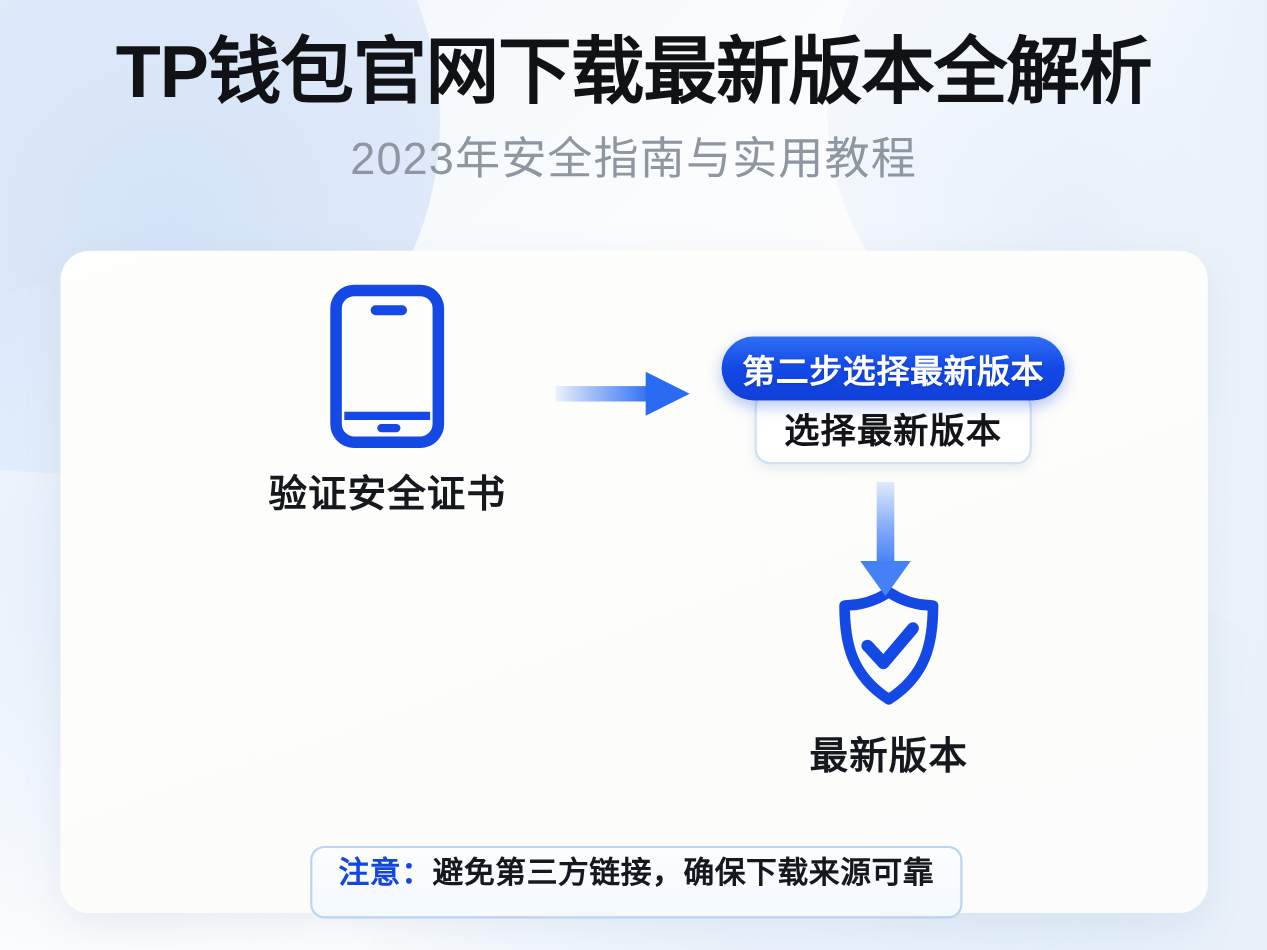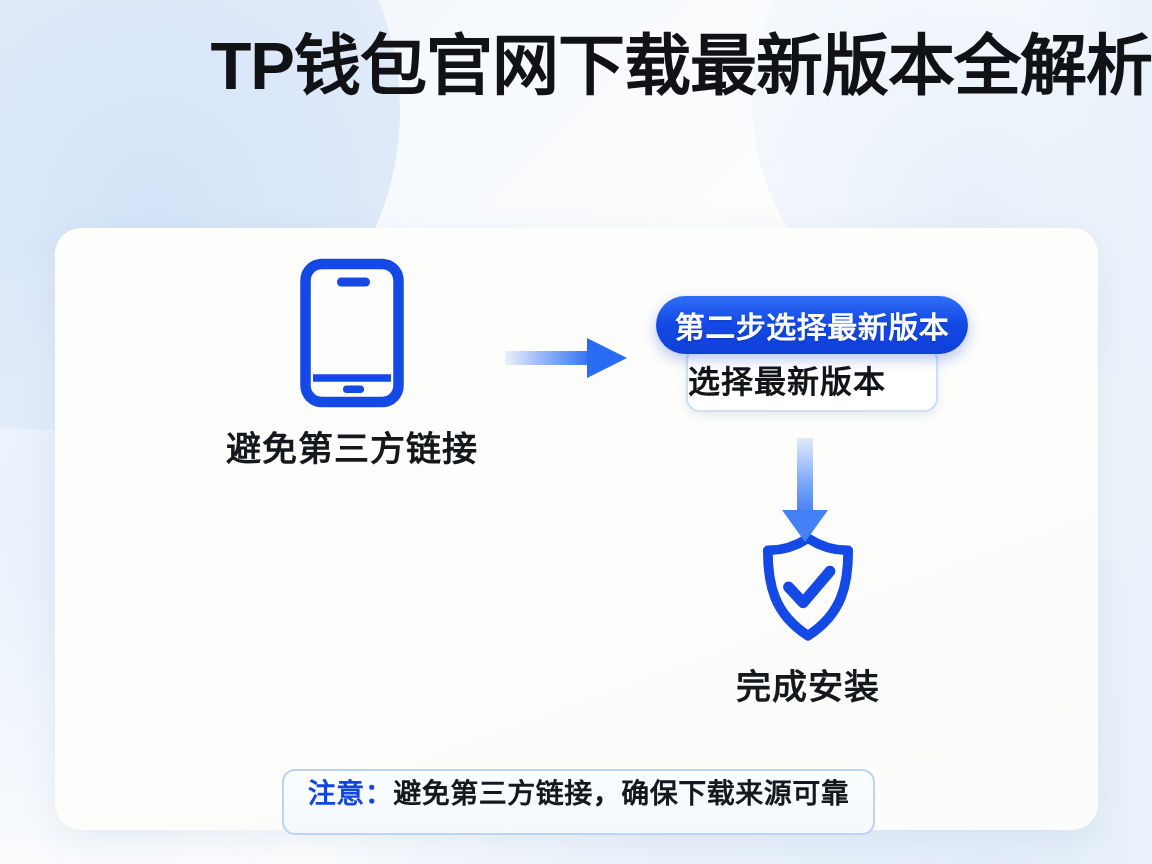--- a/index.html
+++ b/index.html
@@ -82,21 +82,20 @@
   }
   .main-title {
     margin: 0;
     padding-top: 30px;
     font-size: 67px;
     line-height: 1.08;
     font-weight: 700;
     color: #111215;
     letter-spacing: -1px;
     white-space: nowrap;
-    text-align: right;
   }
   .sub-title {
     margin: 0;
     padding-top: 20px;
     font-size: 41px;
     line-height: 1.1;
     font-weight: 400;
     color: #8e96a0;
     letter-spacing: 1px;
     white-space: nowrap;
@@ -166,21 +165,21 @@
     left: 770px;
     top: 438px;
     width: 70px;
     height: 108px;
   }
 
   
   .step-stack {
     position: absolute;
     left: 656px;
-    top: 296px;
+    top: 306px;
     width: 312px;
     font-family: Liberation Mono, monospace;
   }
   .step-pill {
     position: relative;
     height: 58px;
     border-radius: 29px;
     background: linear-gradient(180deg, #2f6ef5 0%, #1449e6 48%, #0f3fd8 100%);
     box-shadow: 0 5px 14px rgba(24,74,220,.32);
     display: flex;
@@ -213,21 +212,21 @@
     position: relative;
     margin: -8px auto 0 auto;
     width: 248px;
     height: 62px;
     background: #ffffff;
     border: 2px solid #cfe0f6;
     border-radius: 14px;
     box-shadow: 0 4px 10px rgba(120,150,190,.16);
     display: flex;
     align-items: center;
-    justify-content: flex-start;
+    justify-content: center;
     z-index: 1;
   }
   .step-card-text {
     font-size: 32px;
     font-weight: 700;
     color: #121418;
     letter-spacing: 1px;
     white-space: nowrap;
   }
 
@@ -265,47 +264,48 @@
 
   <div class="blob blob-a"></div>
   <div class="blob blob-b"></div>
   <div class="blob blob-c"></div>
   <div class="blob blob-d"></div>
   <div class="blob blob-e"></div>
   <div class="edge-band"></div>
 
   <div class="header">
     <h1 class="main-title">TP钱包官网下载最新版本全解析</h1>
+    <p class="sub-title">2023年安全指南与实用教程</p>
   </div>
 
   <div class="panel"></div>
 
   <div class="flow">
 
     <div class="node node-phone">
       <div class="icon-wrap">
         <svg width="108" height="150" viewBox="0 0 72 100">
           <rect x="5" y="4" width="62" height="92" rx="11" ry="11" fill="none" stroke="#1449e6" stroke-width="7"></rect>
           <rect x="26" y="13" width="22" height="6" rx="3" fill="#1449e6"></rect>
           <line x1="10" y1="80" x2="62" y2="80" stroke="#1449e6" stroke-width="5"></line>
           <rect x="30" y="85" width="14" height="5" rx="2.5" fill="#1449e6"></rect>
         </svg>
       </div>
-      <div class="node-label">避免第三方链接</div>
+      <div class="node-label">验证安全证书</div>
     </div>
 
 
     <div class="node node-shield">
       <div class="icon-wrap small">
         <svg width="104" height="112" viewBox="0 0 84 92">
           <path d="M42 6 C30 14 18 16 9 16 C9 44 14 68 42 86 C70 68 75 44 75 16 C66 16 54 14 42 6 Z" fill="none" stroke="#1449e6" stroke-width="8" stroke-linejoin="round"></path>
           <path d="M26 46 L38 59 L60 33" fill="none" stroke="#1449e6" stroke-width="9" stroke-linecap="round" stroke-linejoin="round"></path>
         </svg>
       </div>
-      <div class="node-label">完成安装</div>
+      <div class="node-label">最新版本</div>
     </div>
 
     <div class="arrow-right">
       <svg width="125" height="56" viewBox="0 0 125 56">
         <defs>
           <linearGradient id="gradR" x1="0" y1="0" x2="1" y2="0">
             <stop offset="0%" stop-color="#2f6ef5" stop-opacity="0.08"></stop>
             <stop offset="55%" stop-color="#3b78f6" stop-opacity="0.65"></stop>
             <stop offset="100%" stop-color="#2a6bf3" stop-opacity="1"></stop>
           </linearGradient>

